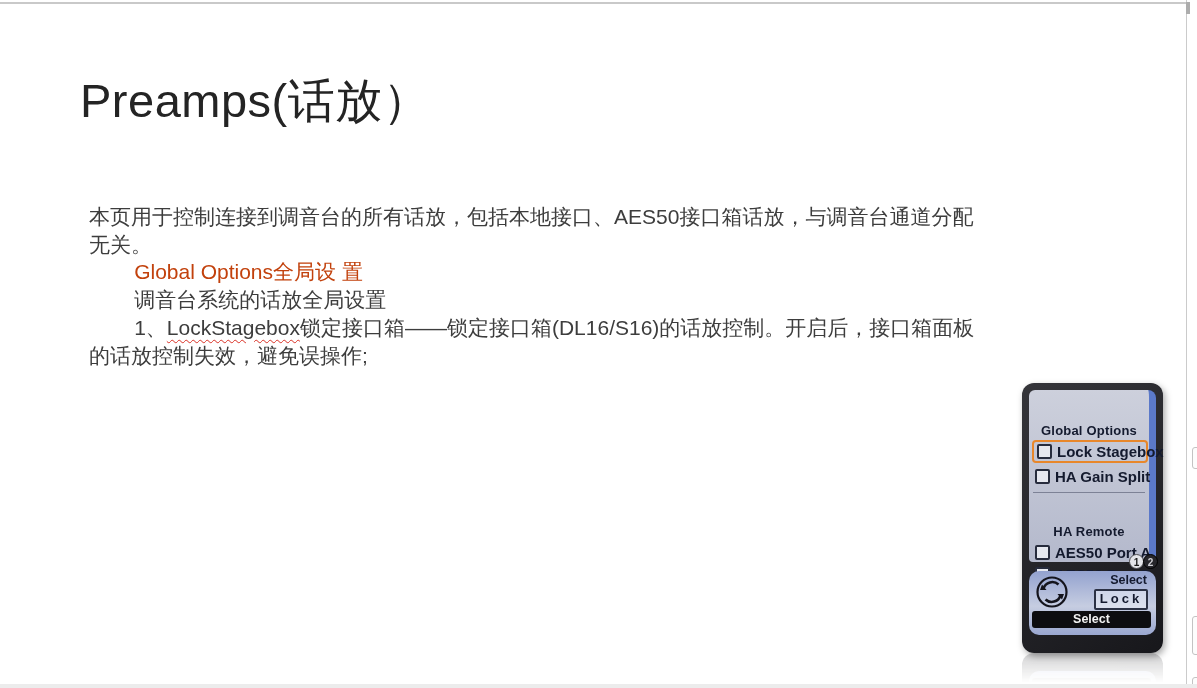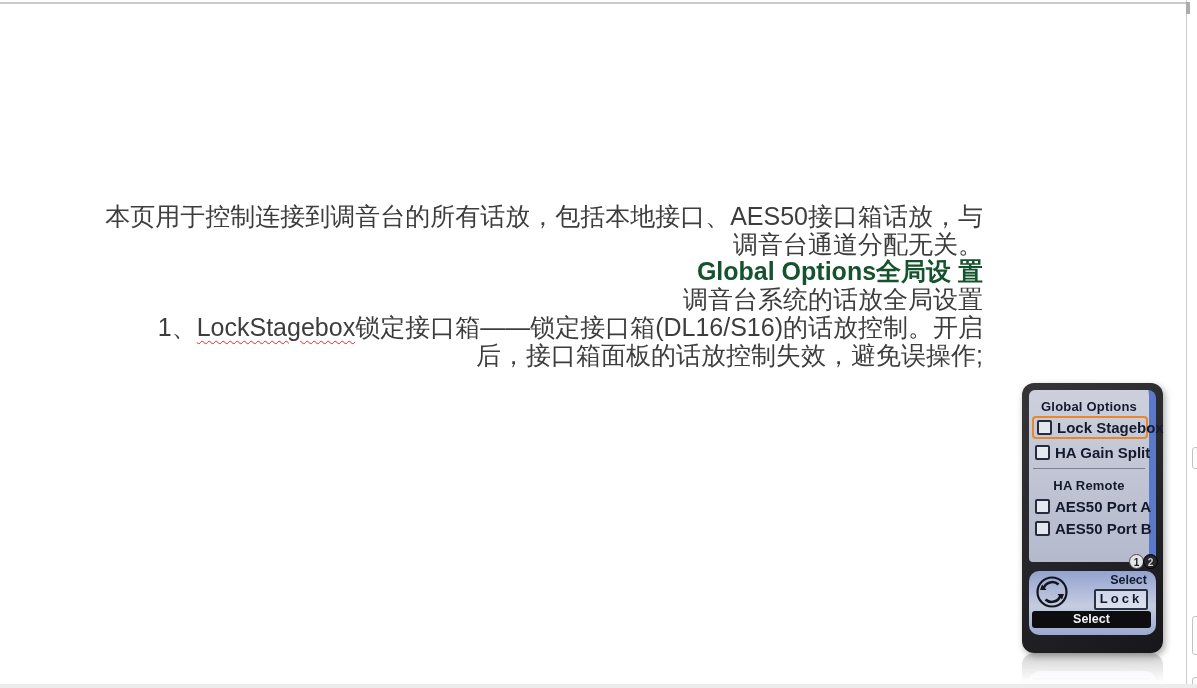--- a/index.html
+++ b/index.html
@@ -10,34 +10,34 @@
   .top-line{position:absolute;left:0;top:2px;width:1186px;height:2px;background:#c9c9c9;}
   .right-vline{position:absolute;left:1186px;top:0;width:1px;height:688px;background:#cbcbcb;}
   .right-tick{position:absolute;left:1186px;top:2px;width:4px;height:12px;background:#adadad;}
   .bottom-band{position:absolute;left:0;top:684px;width:1197px;height:4px;background:#ececec;z-index:9;}
   .next-frag{position:absolute;left:1192px;width:14px;border:1px solid #c3c3c3;border-radius:3px;background:#fdfdfd;}
   .frag1{top:447px;height:20px;} .frag2{top:616px;height:37px;} .frag3{top:677px;height:20px;}
 
   
   .slide-title{position:absolute;left:80px;top:70px;font-size:47px;font-weight:200;color:#242424;
     letter-spacing:.5px;white-space:nowrap;}
-  .body-text{position:absolute;left:89px;top:203px;width:894px;font-size:25px;line-height:27.7px;color:#3d3d3d;text-align:right;}
+  .body-text{position:absolute;left:89px;top:203px;width:894px;font-size:21px;line-height:27.7px;color:#3d3d3d;}
   .body-text p{margin:0;}
   .para.indent{text-indent:2.15em;}
-  .para.bold{font-weight:bold;color:#14532d;}
+  .para.bold{font-weight:normal;color:#c2410c;}
   .squiggle{text-decoration:underline;text-decoration-style:wavy;text-decoration-color:#d93025;
     text-decoration-thickness:1px;text-underline-offset:4px;margin-top:28px;}
 
   
   .panel{position:absolute;left:1022px;top:383px;width:141px;height:270px;background:linear-gradient(145deg,#35353a,#17171b);
     border-radius:12px;box-shadow:2px 3px 7px rgba(0,0,0,.35);}
   .inner-top{position:absolute;left:7px;top:7px;width:120px;height:172px;border-radius:6px 8px 2px 4px;
     background:linear-gradient(180deg,#cdd0dc,#b4b9cc);border-right:7px solid #5b79c9;
     color:#141a2e;}
-  .sec-title{font-size:13px;font-weight:bold;text-align:center;padding-top:9px;letter-spacing:.2px;}
+  .sec-title{font-size:13px;font-weight:bold;text-align:center;padding-top:9px;letter-spacing:.2px;margin-top:24px;}
   .sec-title.remote{padding-top:7px;}
   .chk-row{display:flex;align-items:center;margin:4px 4px 0 6px;font-size:15px;font-weight:bold;height:18px;white-space:nowrap;}
   .chk-row.highlight{border:2px solid #e8872b;border-radius:4px;margin:2px 1px 0 3px;padding:0 0 0 3px;height:19px;}
   .chk{display:inline-block;width:11px;height:11px;border:2px solid #272c3d;border-radius:2px;
     background:#e6e8ef;margin-right:5px;flex:0 0 auto;}
   .divider{height:1px;background:#7d8296;margin:7px 4px 2px 4px;}
 
   .badges{position:absolute;top:171px;right:5px;display:flex;z-index:3;}
   .badge{width:15px;height:15px;border-radius:50%;font-size:10px;font-weight:bold;text-align:center;
     line-height:15px;margin-left:-1px;}
@@ -65,20 +65,21 @@
 <div class="stage">
 
   <div class="top-line"></div>
   <div class="right-vline"></div>
   <div class="right-tick"></div>
   <div class="next-frag frag1"></div>
   <div class="next-frag frag2"></div>
   <div class="next-frag frag3"></div>
   <div class="bottom-band"></div>
 
+  <div class="slide-title">Preamps(话放）</div>
 
   <div class="body-text">
       <p class="para"><span>本页用于控制连接到调音台的所有话放，包括本地接口、AES50接口箱话放，与调音台通道分配无关。</span></p>
       <p class="para indent bold"><span>Global Options全局设 置</span></p>
       <p class="para indent"><span>调音台系统的话放全局设置</span></p>
       <p class="para indent"><span>1、</span><span class="squiggle">LockStagebox</span><span>锁定接口箱——锁定接口箱(DL16/S16)的话放控制。开启后，接口箱面板的话放控制失效，避免误操作;</span></p>
     </div>
 
   <div class="panel" id="panel">
     <div class="inner-top">

